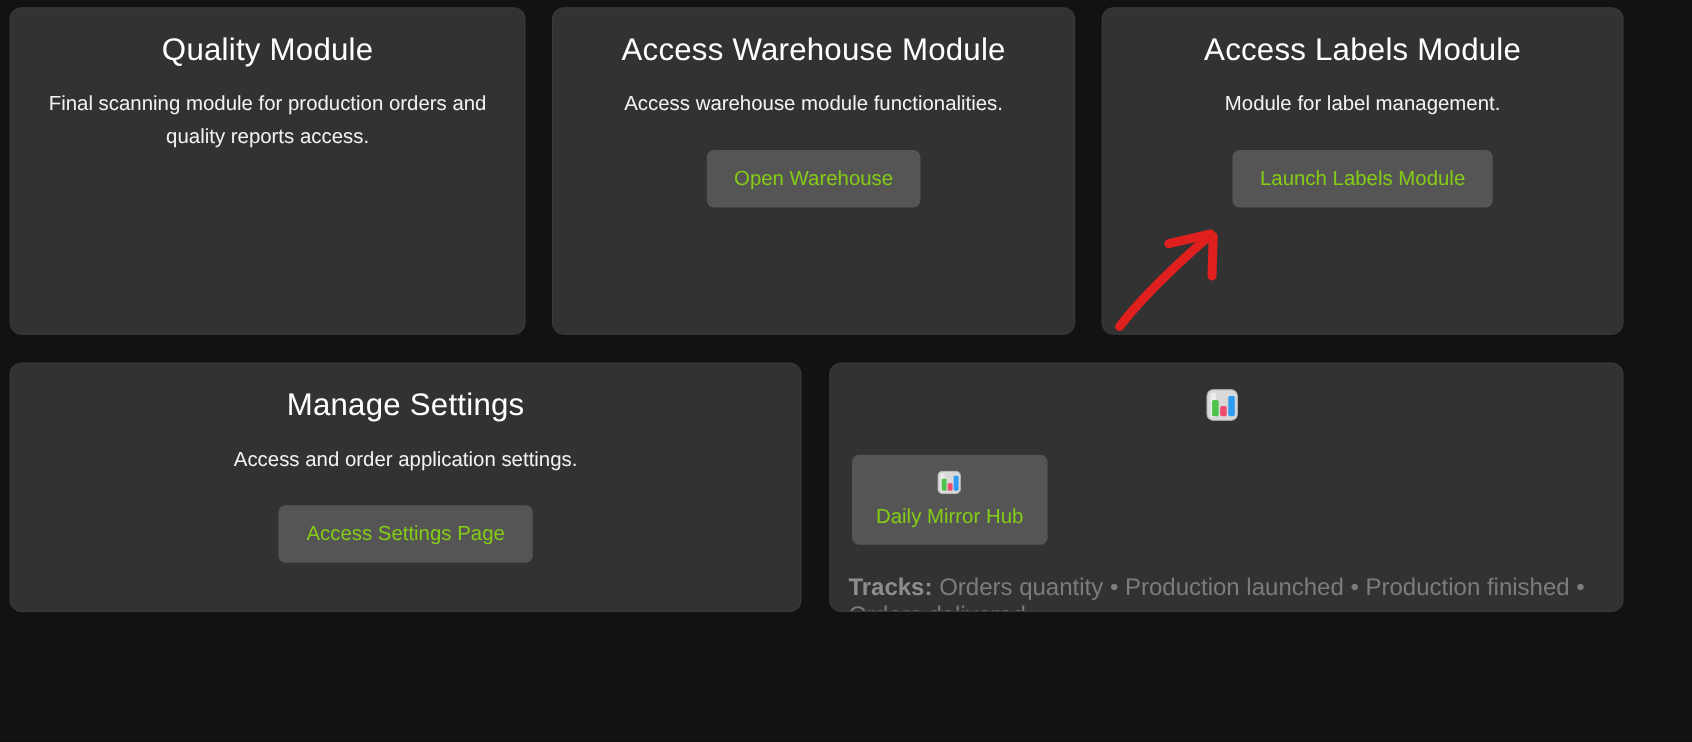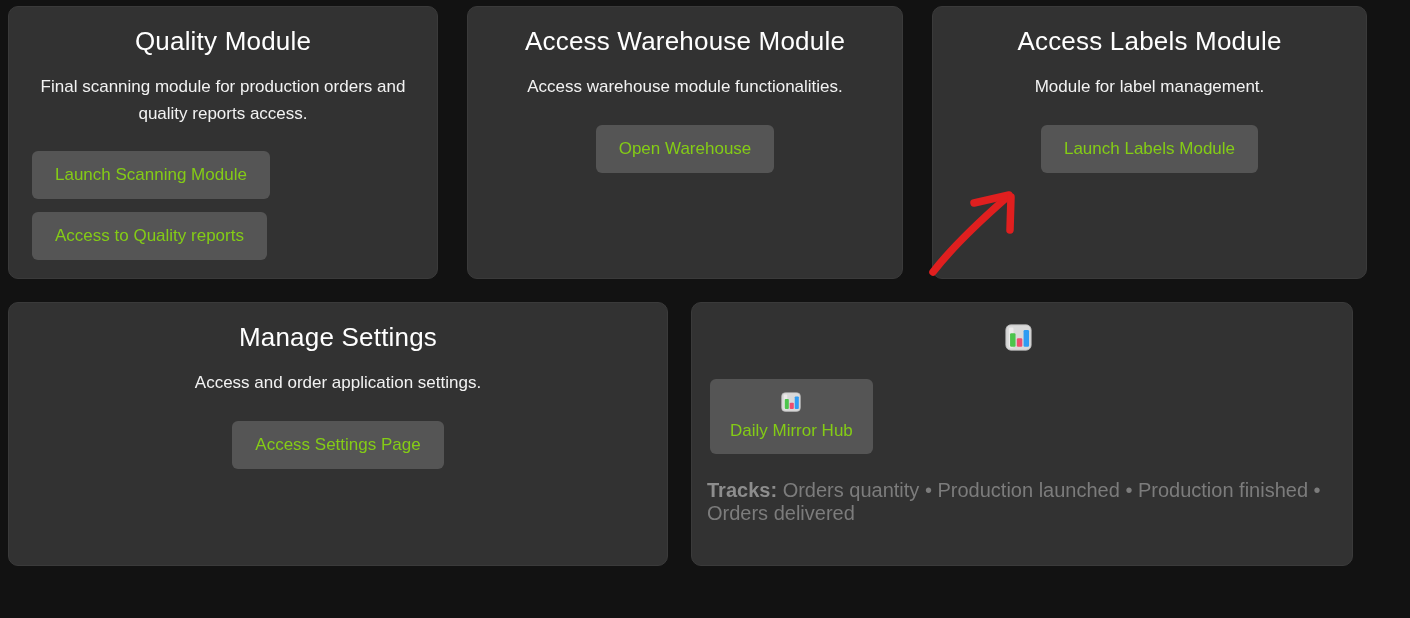--- a/index.html
+++ b/index.html
@@ -11,27 +11,27 @@
     position: relative;
   }
   .content {
     position: absolute;
     left: 8px; top: 6px;
     width: 1345px;
   }
   .grid { display: grid; }
   .row1 {
     grid-template-columns: 430px 436px 435px;
-    column-gap: 29px;
+    column-gap: 22px;
     height: 273px;
   }
   .row2 {
     grid-template-columns: 660px 662px;
     column-gap: 23px;
-    height: 264px;
+    height: 208px;
     margin-top: 23px;
     border-radius: 24px;
   }
   .card {
     background: #323232;
     border: 1px solid #3a3a3a;
     border-radius: 10px;
     padding: 18px 15px 18px 15px;
     position: relative;
     overflow: hidden;
@@ -106,28 +106,20 @@
   </defs>
 </svg>
 
 <div class="content">
 
   <div class="grid row1">
 
     <div class="card">
       <div class="card-title">Quality Module</div>
       <div class="card-desc" style="padding:0 8px;">Final scanning module for production orders and quality reports access.</div>
-      <div class="btn-stack">
-        <span class="stack-item">
-            <button class="btn"><span>Launch Scanning Module</span></button>
-          </span>
-        <span class="stack-item">
-            <button class="btn"><span>Access to Quality reports</span></button>
-          </span>
-      </div>
     </div>
 
     <div class="card">
       <div class="card-title">Access Warehouse Module</div>
       <div class="card-desc">Access warehouse module functionalities.</div>
       <div class="btn-center">
         <button class="btn">
             <span>Open Warehouse</span>
           </button>
       </div>

